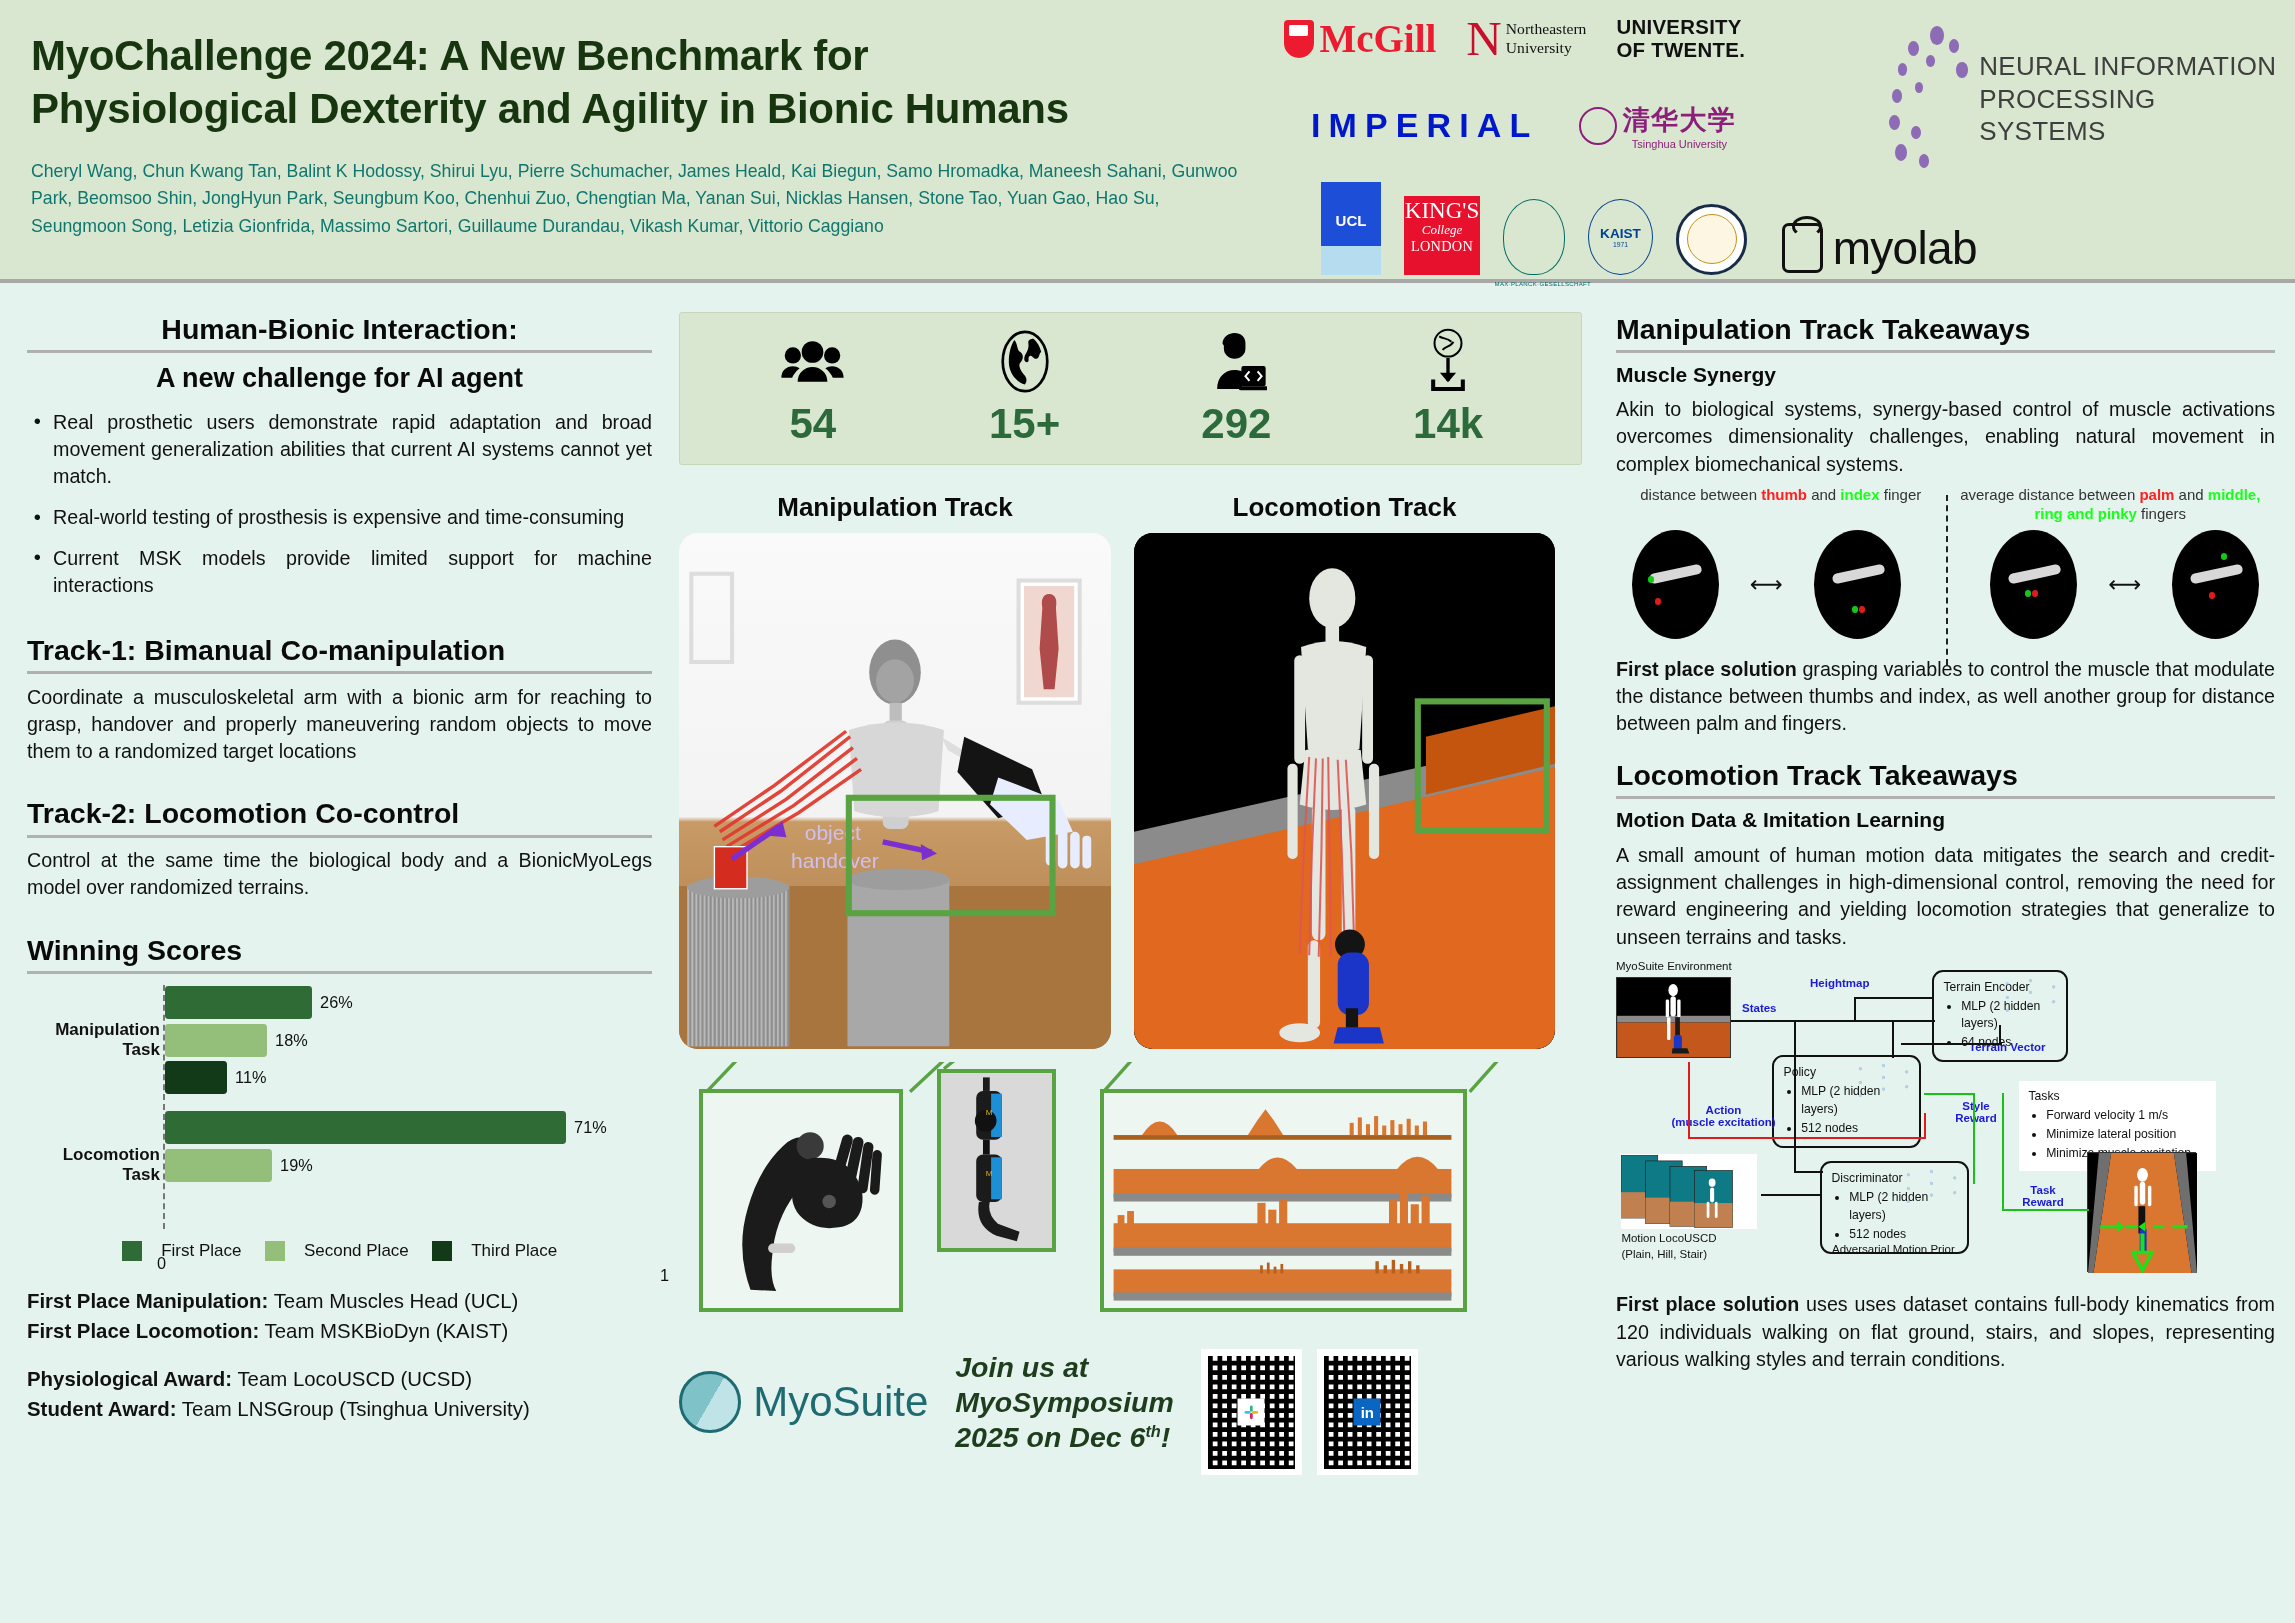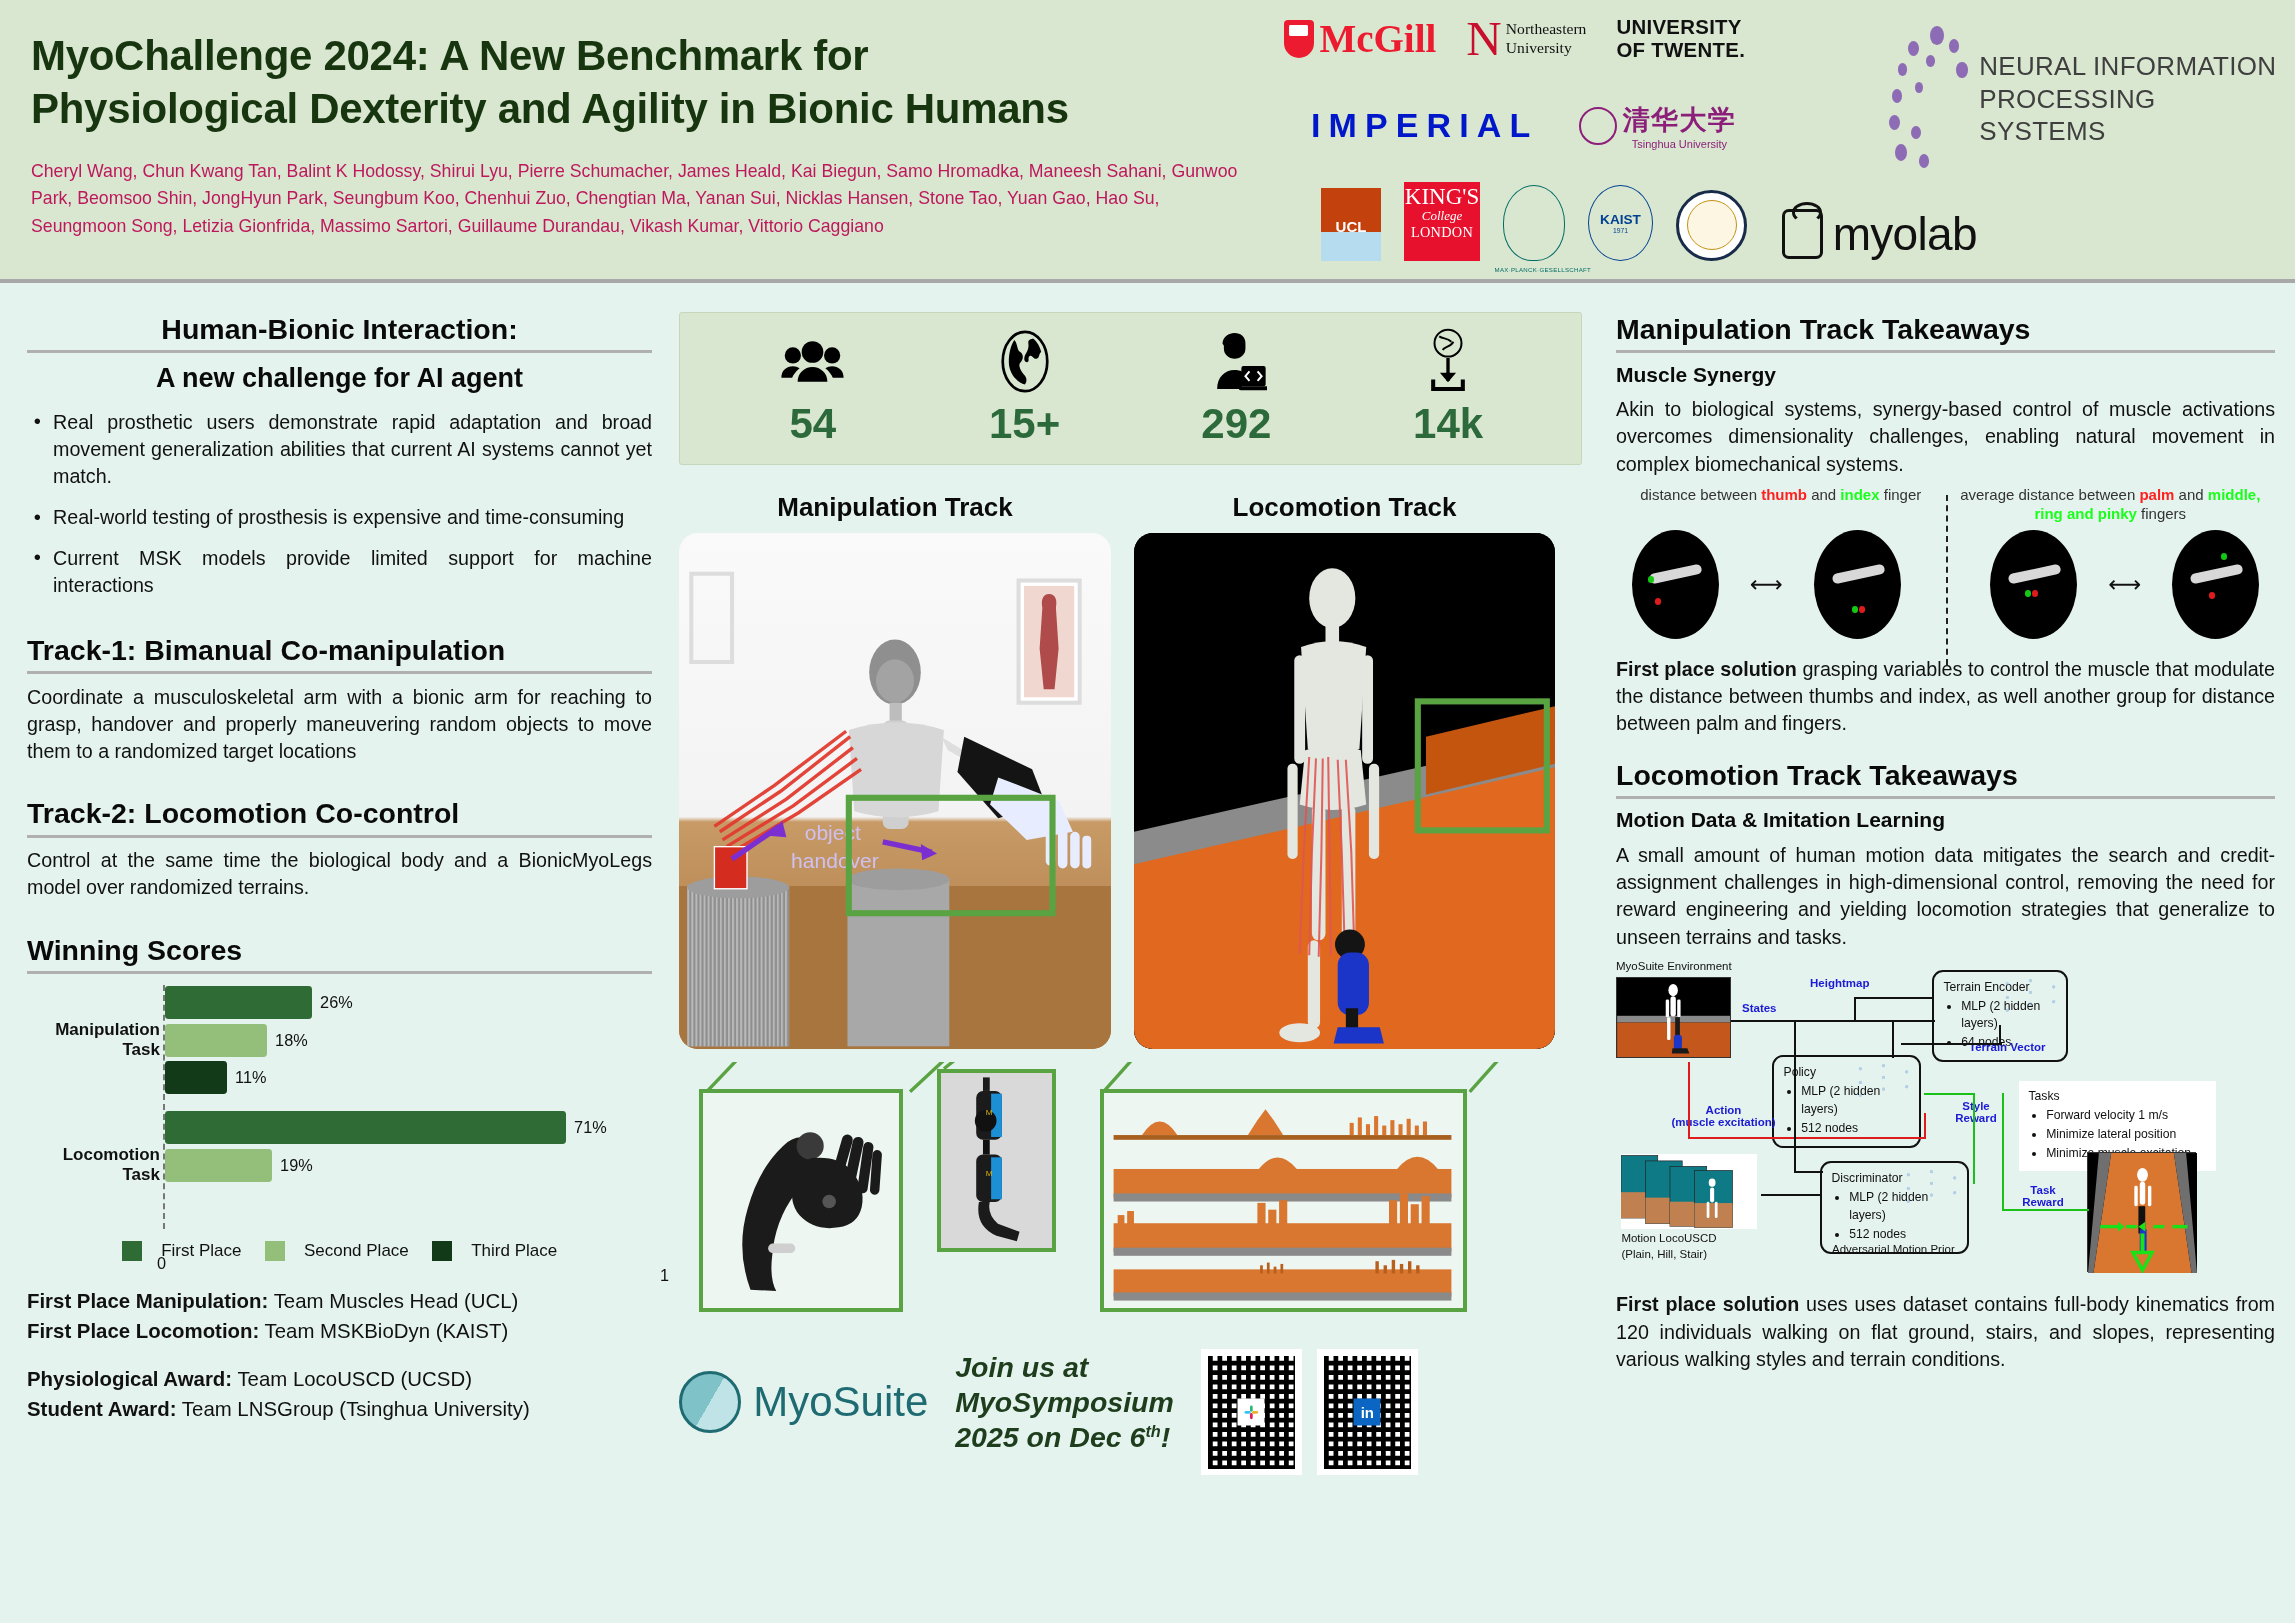--- a/index.html
+++ b/index.html
@@ -17,21 +17,21 @@
     position:absolute; left:0; top:0; width:2295px; height:283px;
     background:#d9e7d0;
     border-bottom:4.1px solid #a8a8a8;
   }
   .hdr-left { position:absolute; left:31px; top:30px; width:1250px; }
   .poster-title {
     font-size:42px; font-weight:bold; color:#17350f; line-height:1.25;
     letter-spacing:-0.3px;
   }
   .authors {
-    margin-top:23px; font-size:17.7px; color:#be185d; line-height:1.55;
+    margin-top:23px; font-size:17.7px; color:#0f766e; line-height:1.55;
     width:1216px;
   }
 
   .hdr-logos { position:absolute; left:1284px; top:6.8px; width:998px; height:272px; }
   .logo-row { position:absolute; display:flex; align-items:center; }
   .logo { display:flex; align-items:center; justify-content:center; }
 
   
   .mcgill-shield { width:30px;height:38px;background:#ed1b2f;
      border-radius:4.1px 4.1px 15px 15px; position:relative; margin-right:5.4px;}
@@ -47,21 +47,21 @@
   .imperial{font-size:34px;font-weight:bold;color:#0018c9;letter-spacing:8.1px;}
   
   .tsinghua-seal{width:38px;height:38px;border:2px double #8c1f7a;border-radius:50%;margin-right:5.4px;}
   .tsinghua-cn{font-size:27px;color:#8c1f7a;font-weight:bold;letter-spacing:1.4px;}
   .tsinghua-en{font-size:11px;color:#8c1f7a;text-align:center;}
   
   .neurips-dots{width:81px;height:149px;position:relative;}
   .neurips-dots span{position:absolute;background:#8e6bb5;border-radius:50%;}
   .neurips-txt{font-size:26px;color:#3f3f3f;line-height:1.25;letter-spacing:0.3px;}
   
-  .ucl{width:60px;height:73px;background:#c2410c;position:relative;}
+  .ucl{width:60px;height:93px;background:#1d4ed8;position:relative;}
   .ucl:after{content:"";position:absolute;left:0;bottom:0;width:60px;height:28.5px;background:#b6dcef;}
   .ucl-t{position:absolute;left:0;top:30px;width:60px;text-align:center;color:#fff;font-size:15px;font-weight:bold;z-index:2;}
   
   .kcl{width:76px;height:79px;background:#e8112d;color:#fff;text-align:center;padding-top:4.1px;}
   .kcl-k{font-family:"Liberation Serif",serif;font-size:23px;line-height:0.95;}
   .kcl-c{font-family:"Liberation Serif",serif;font-style:italic;font-size:13px;}
   .kcl-l{font-family:"Liberation Serif",serif;font-size:14.3px;letter-spacing:0.3px;}
   
   .mpg{width:62px;height:76px;border:1.4px solid #006c66;border-radius:50% 50% 46% 46%;position:relative;}
   .mpg-t{position:absolute;left:-9.5px;bottom:-13.6px;width:81px;text-align:center;font-size:6.1px;color:#006c66;letter-spacing:0.3px;}

